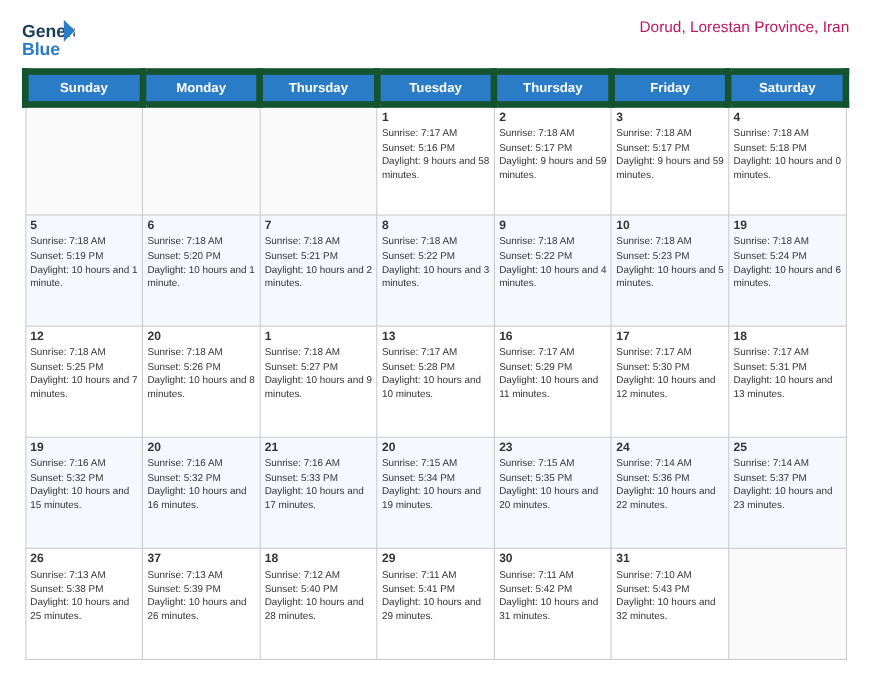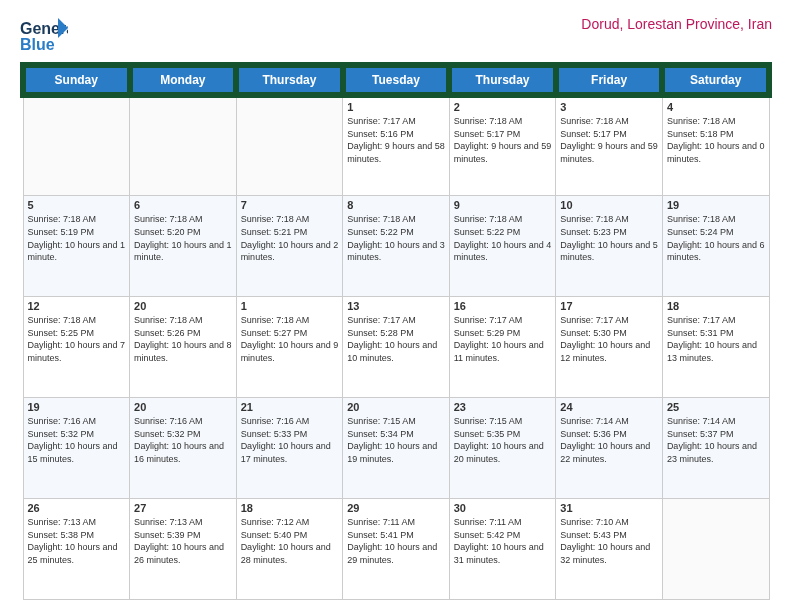--- a/index.html
+++ b/index.html
@@ -235,21 +235,21 @@
               <div class="day-num">25</div>
               <div class="day-info">Sunrise: 7:14 AM<br>Sunset: 5:37 PM<br>Daylight: 10 hours and 23 minutes.</div>
             </td>
           </tr>
           <tr>
             <td>
               <div class="day-num">26</div>
               <div class="day-info">Sunrise: 7:13 AM<br>Sunset: 5:38 PM<br>Daylight: 10 hours and 25 minutes.</div>
             </td>
             <td>
-              <div class="day-num">27</div>
+              <div class="day-num">37</div>
               <div class="day-info">Sunrise: 7:13 AM<br>Sunset: 5:39 PM<br>Daylight: 10 hours and 26 minutes.</div>
             </td>
             <td>
               <div class="day-num">18</div>
               <div class="day-info">Sunrise: 7:12 AM<br>Sunset: 5:40 PM<br>Daylight: 10 hours and 28 minutes.</div>
             </td>
             <td>
               <div class="day-num">29</div>
               <div class="day-info">Sunrise: 7:11 AM<br>Sunset: 5:41 PM<br>Daylight: 10 hours and 29 minutes.</div>
             </td>

